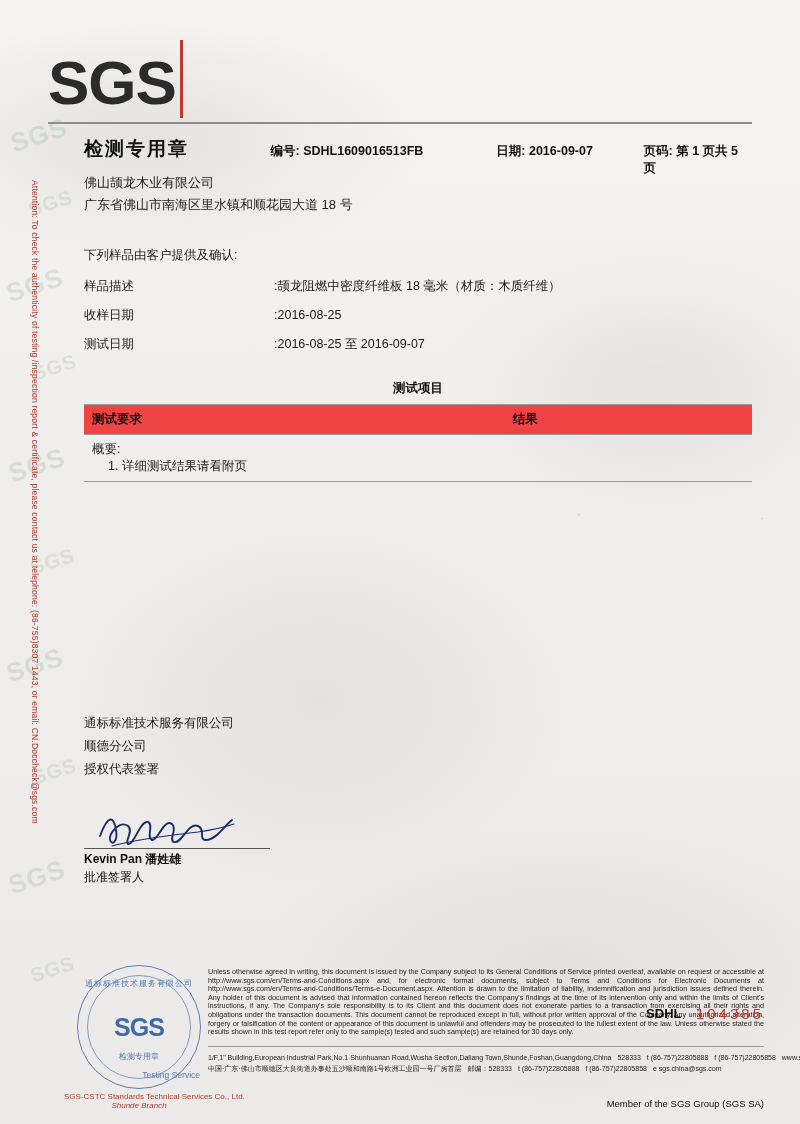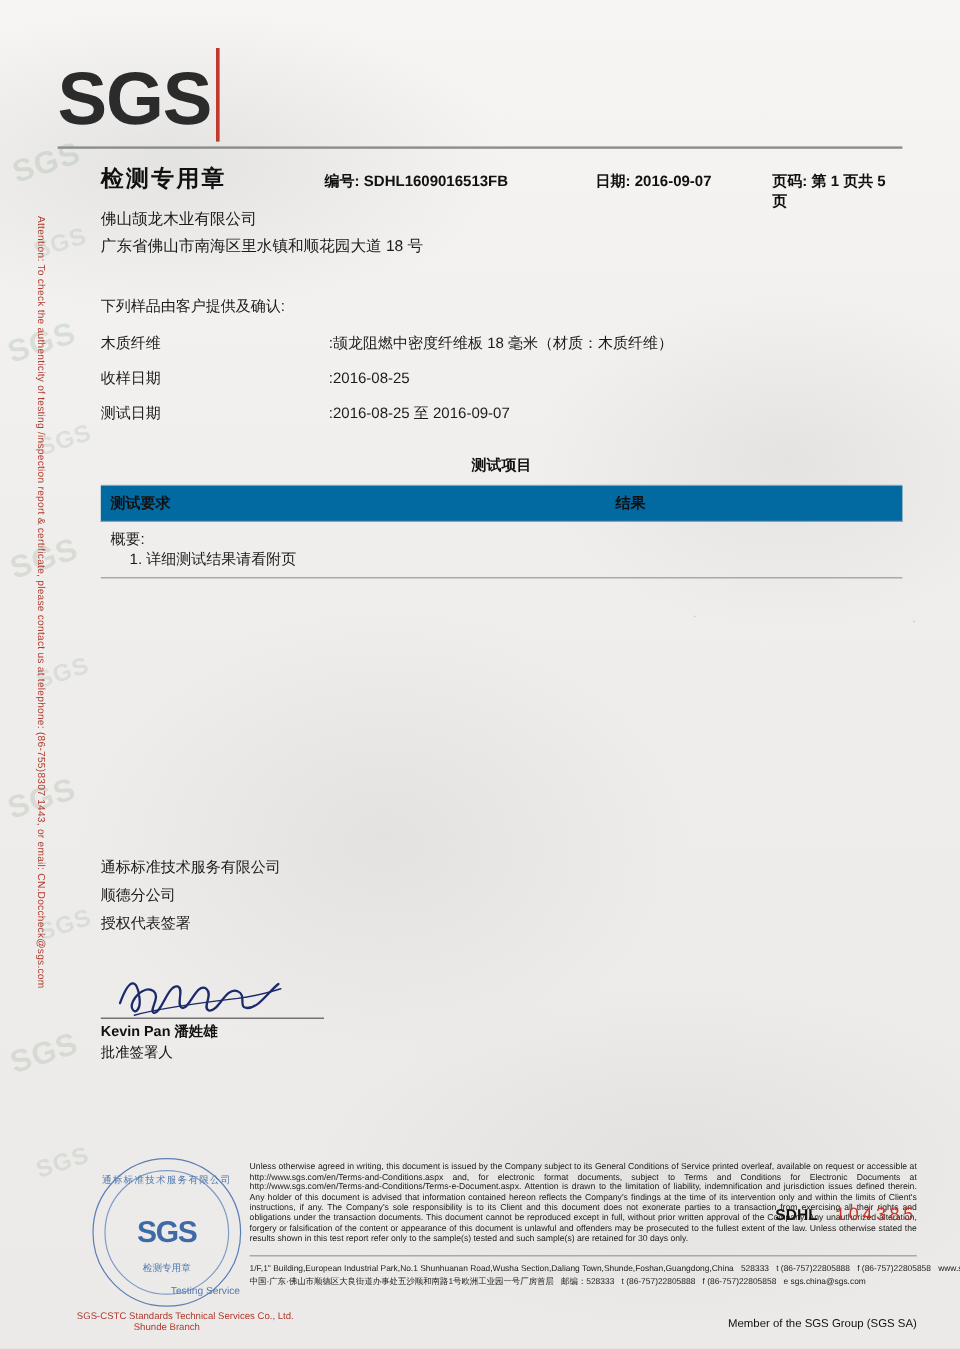--- a/index.html
+++ b/index.html
@@ -178,21 +178,21 @@
   }
   .tbl td, .tbl th {
     border-top: 1px solid #9a9a9a;
     border-bottom: 1px solid #9a9a9a;
     padding: 6px 8px;
     vertical-align: top;
     text-align: left;
     font-weight: normal;
   }
   .tbl .hdr td {
-    background: #0369a1;
+    background: #ef4444;
     font-weight: bold;
     color: #111;
   }
   .col-left { width: 63%; }
   .col-right { width: 37%; }
   .res-cell { line-height: 20px; }
   .sub { font-size: 10px; vertical-align: sub; }
   .summary-line2 { padding-left: 16px; }
 
   
@@ -291,20 +291,21 @@
   }
   .seal-caption1 {
     margin-top: 3px;
     font-size: 8px;
     color: #b03a2e;
     white-space: nowrap;
   }
   .seal-caption2 {
     font-size: 8px;
     color: #b03a2e;
+    font-style: italic;
   }
 
   .legal {
     position: absolute;
     left: 208px;
     right: 36px;
     top: 968px;
     font-size: 7.2px;
     line-height: 8.6px;
     text-align: justify;
@@ -407,21 +408,21 @@
 
   <div class="addr-block">
     <div>佛山颉龙木业有限公司</div>
     <div>广东省佛山市南海区里水镇和顺花园大道 18 号</div>
   </div>
 
   <div class="sample-intro">下列样品由客户提供及确认:</div>
 
   <div class="fields">
     <div class="field-row">
-      <div class="field-label">木质纤维</div>
+      <div class="field-label">样品描述</div>
       <div class="field-value">:颉龙阻燃中密度纤维板 18 毫米（材质：木质纤维）</div>
     </div>
     <div class="field-row">
       <div class="field-label">收样日期</div>
       <div class="field-value">:2016-08-25</div>
     </div>
     <div class="field-row">
       <div class="field-label">测试日期</div>
       <div class="field-value">:2016-08-25 至 2016-09-07</div>
     </div>

